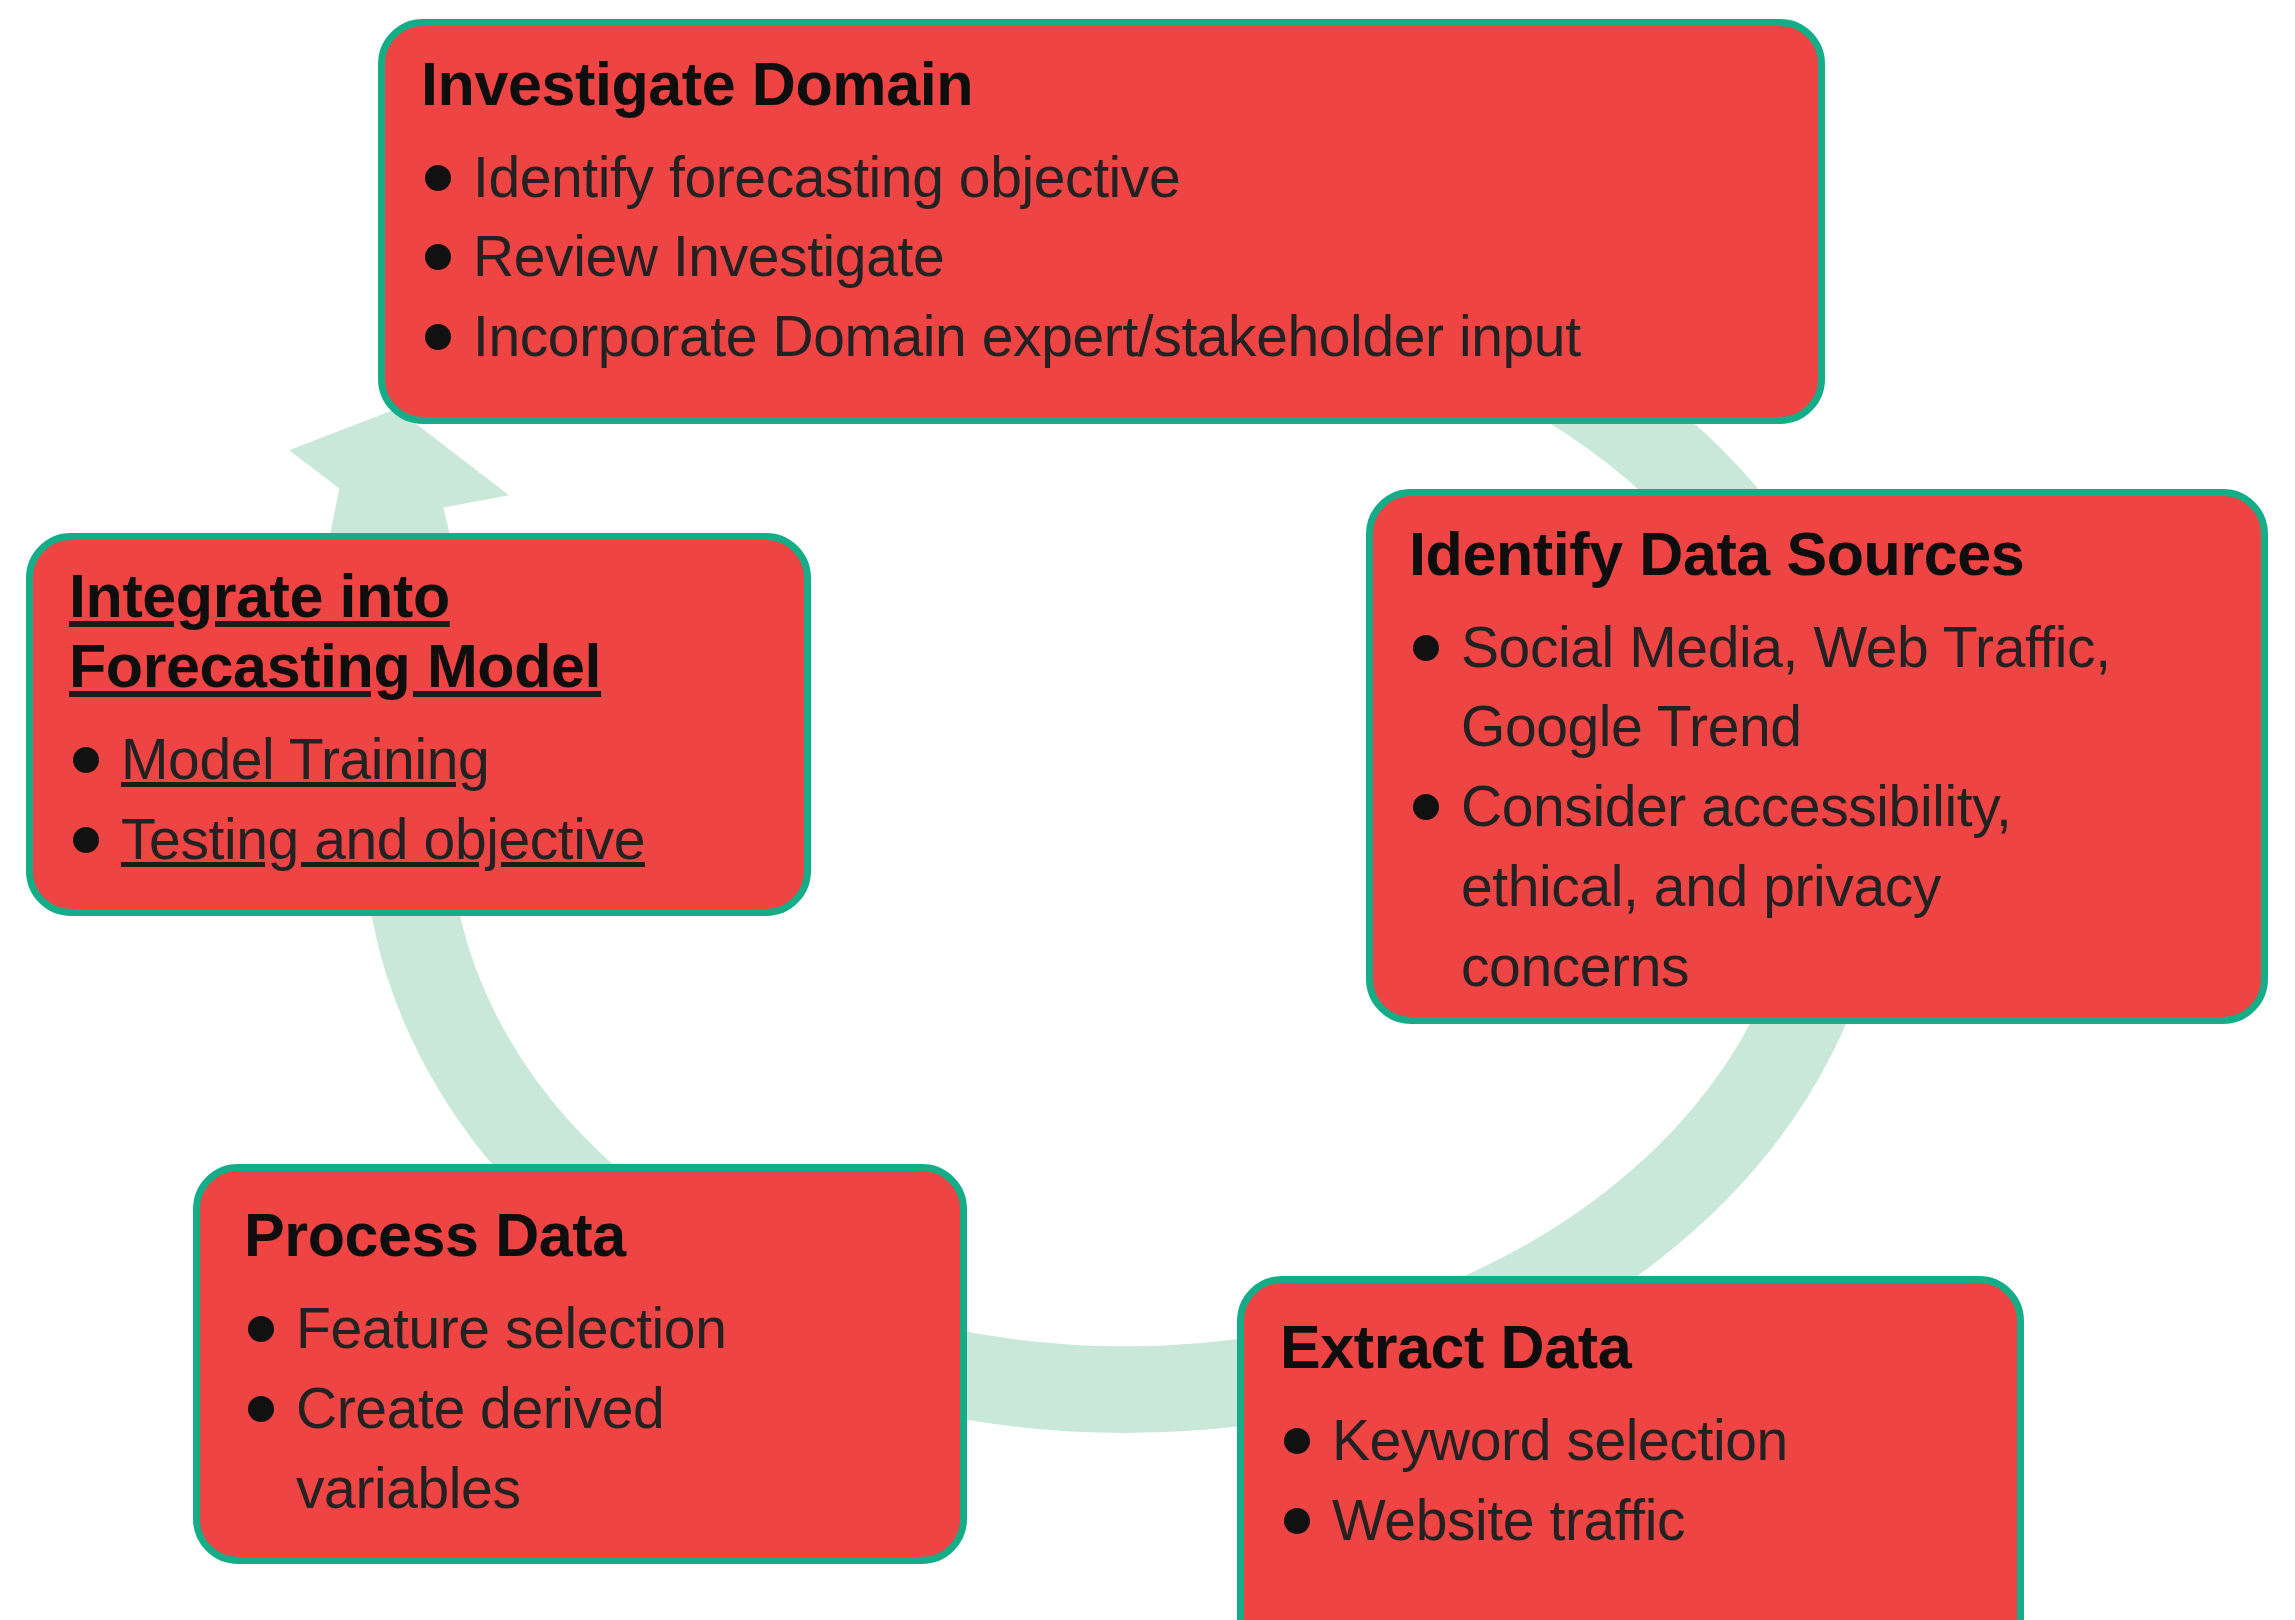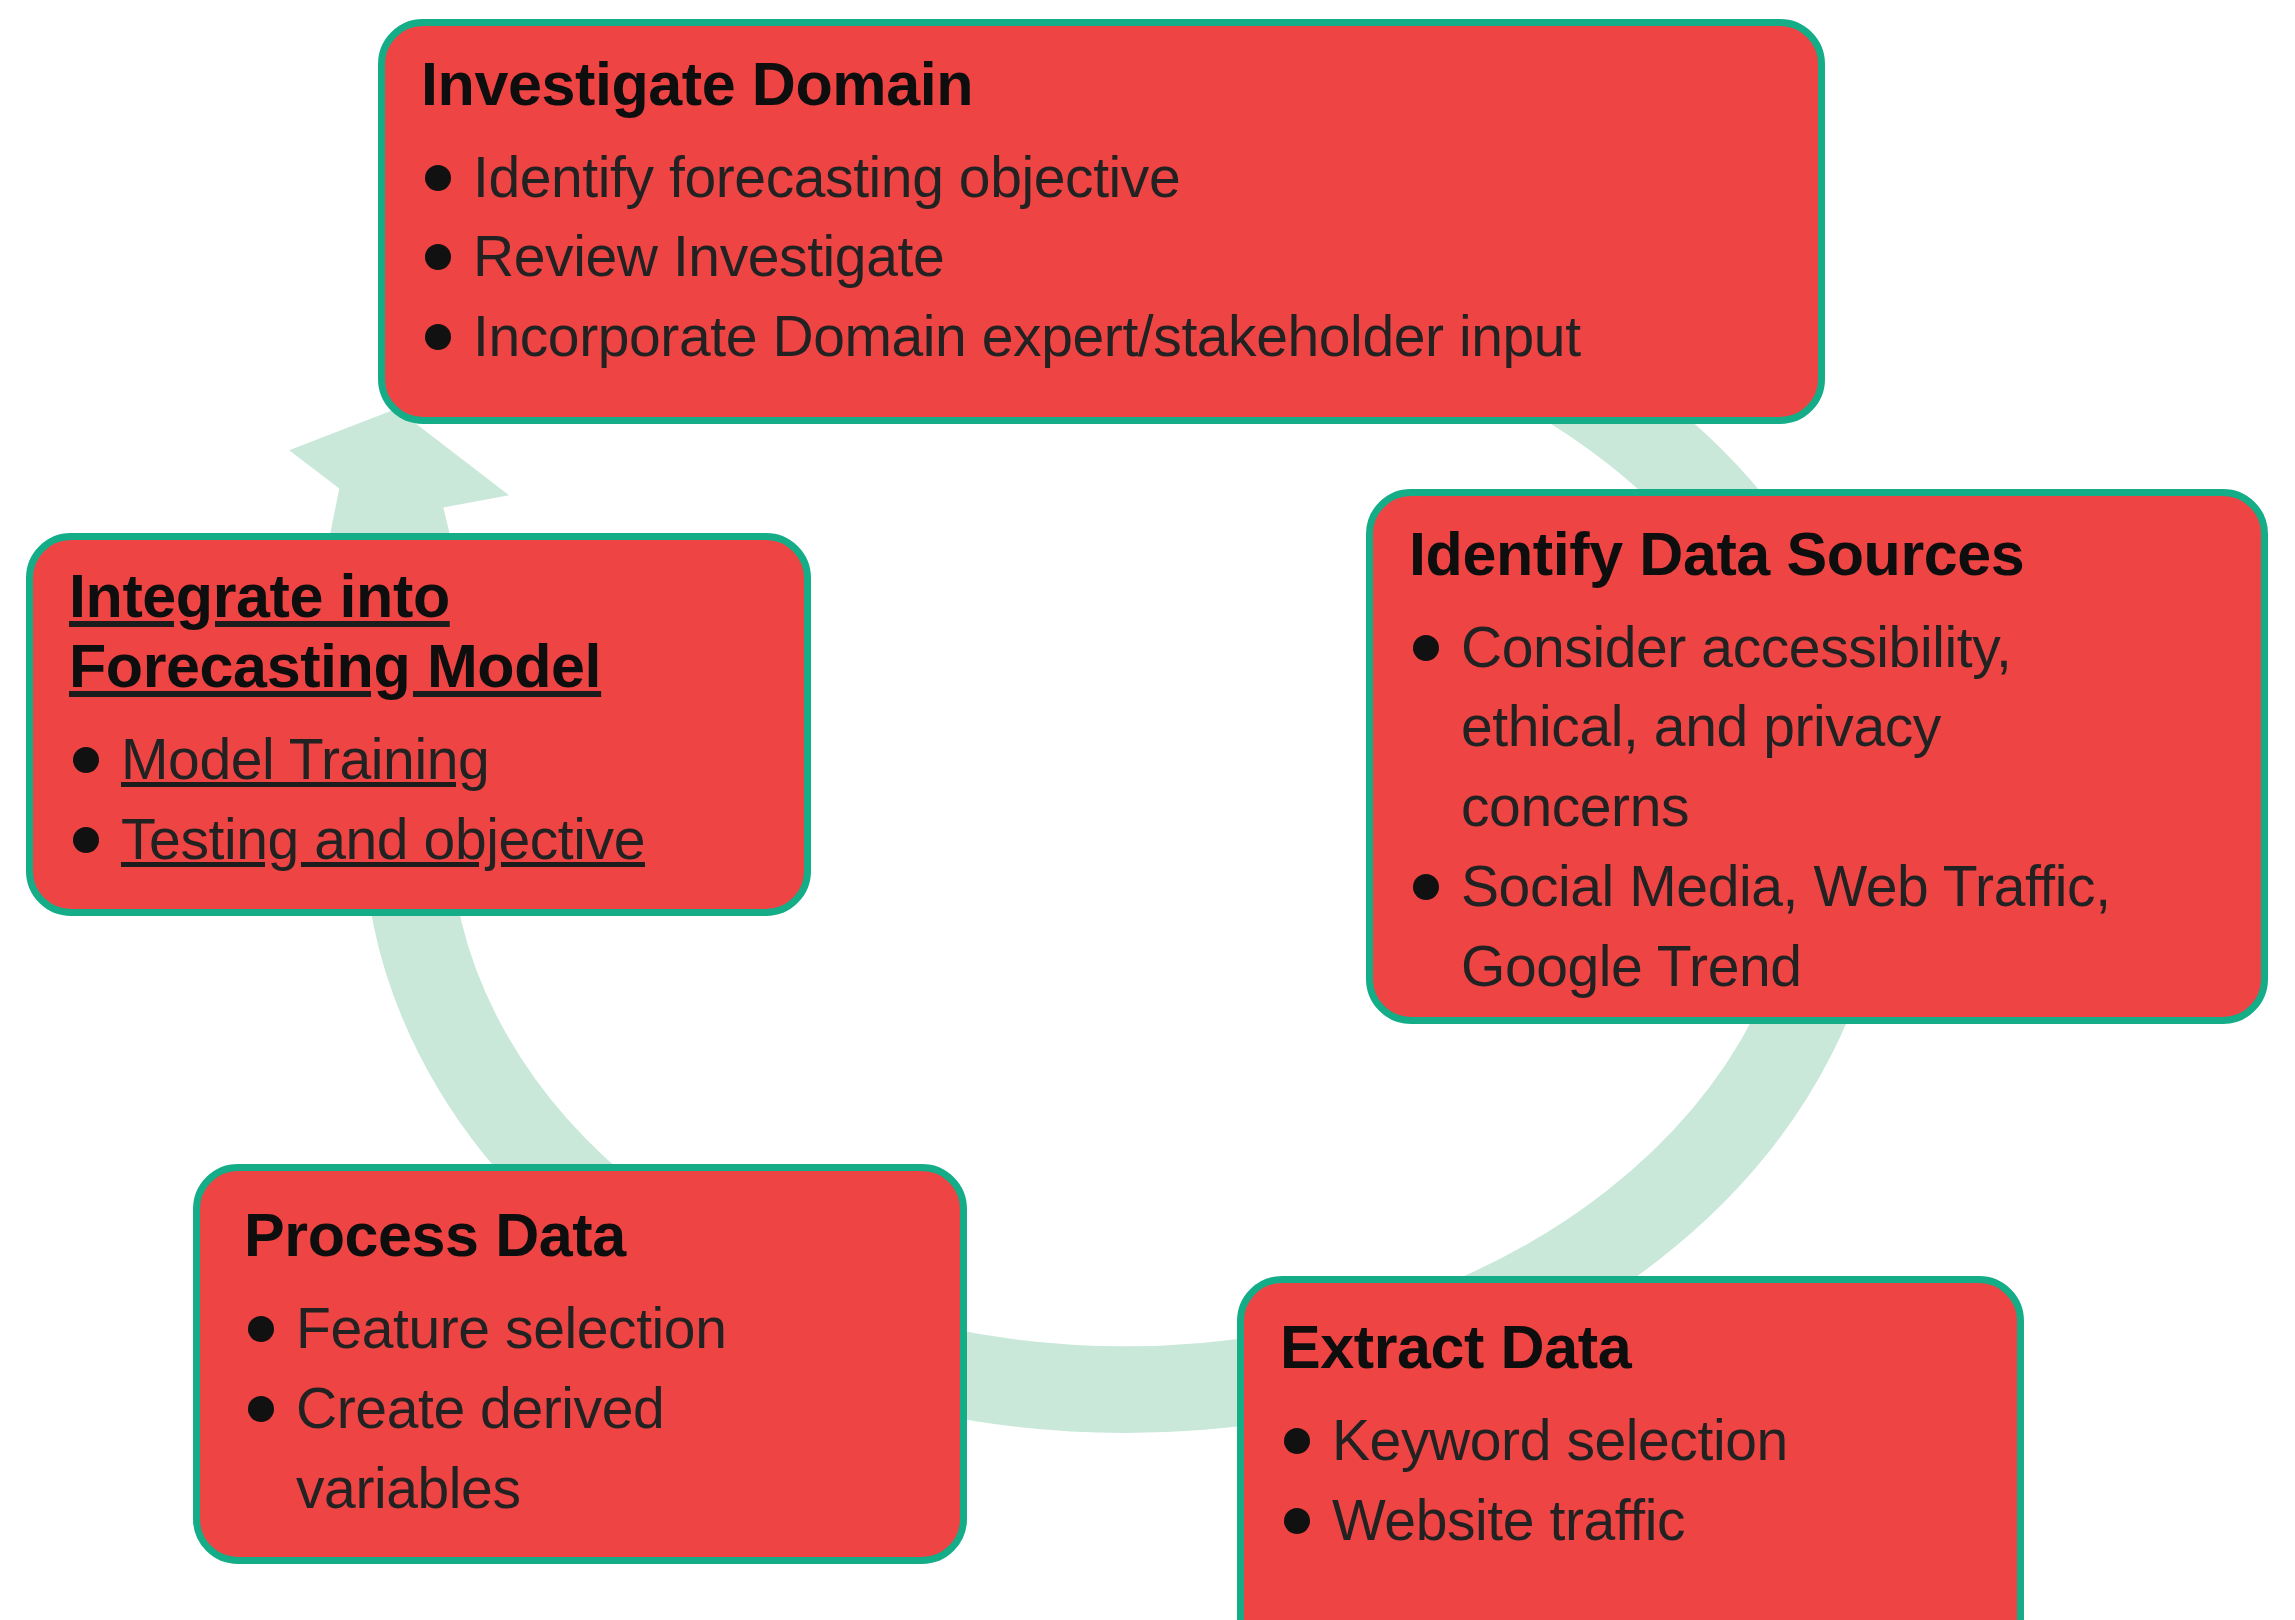--- a/index.html
+++ b/index.html
@@ -84,28 +84,28 @@
         <span class="btext">Incorporate Domain expert/stakeholder input</span>
       </div>
     </div>
   </div>
 
   <div class="node node-identify">
     <div class="node-title">Identify Data Sources</div>
     <div class="bullets">
       <div class="bullet">
         <span class="dot"></span>
+        <span class="btext">Social Media, Web Traffic,
+Google Trend</span>
+      </div>
+      <div class="bullet">
+        <span class="dot"></span>
         <span class="btext">Consider accessibility,
 ethical, and privacy
 concerns</span>
-      </div>
-      <div class="bullet">
-        <span class="dot"></span>
-        <span class="btext">Social Media, Web Traffic,
-Google Trend</span>
       </div>
     </div>
   </div>
 
   <div class="node node-extract">
     <div class="node-title">Extract Data</div>
     <div class="bullets">
       <div class="bullet">
         <span class="dot"></span>
         <span class="btext">Keyword selection</span>

